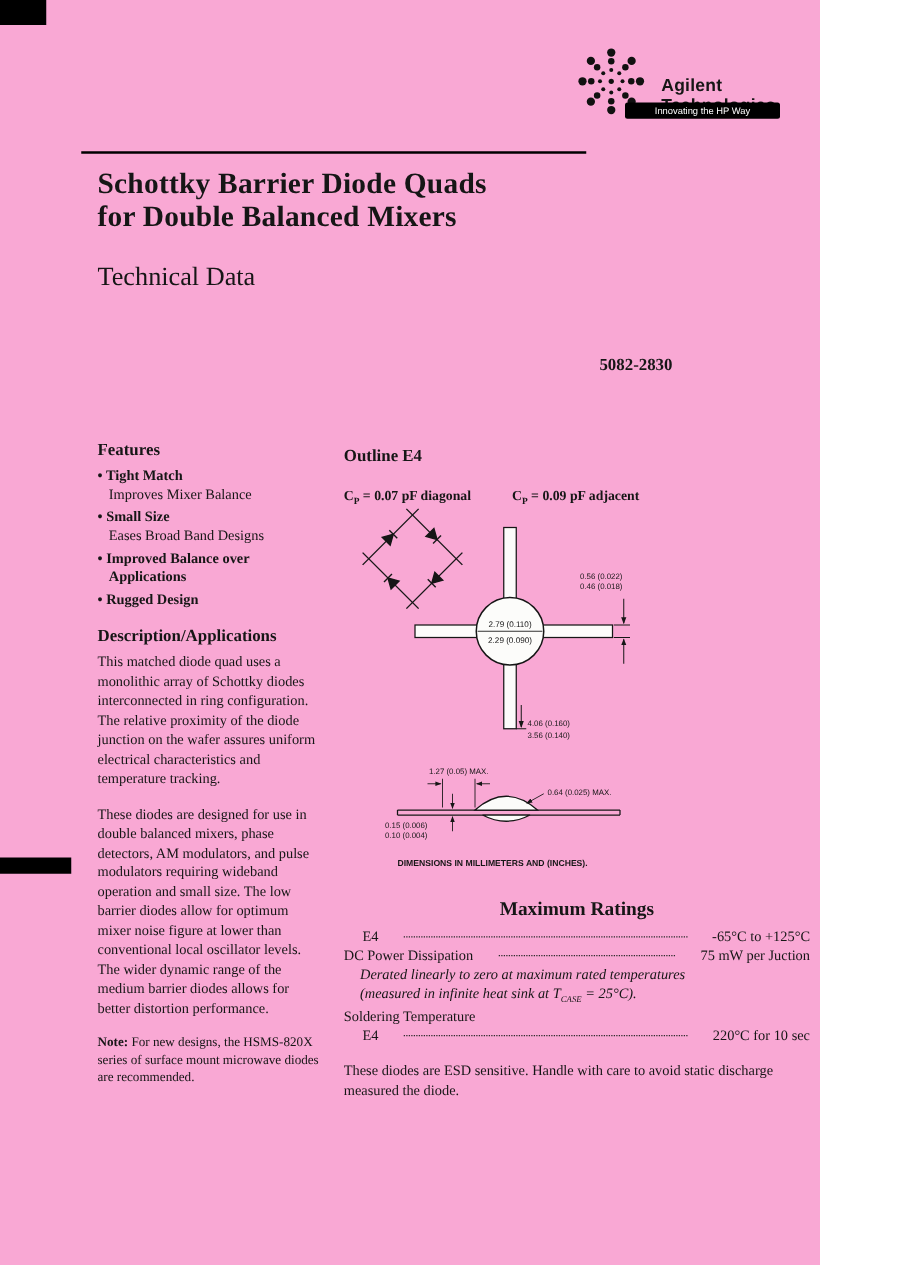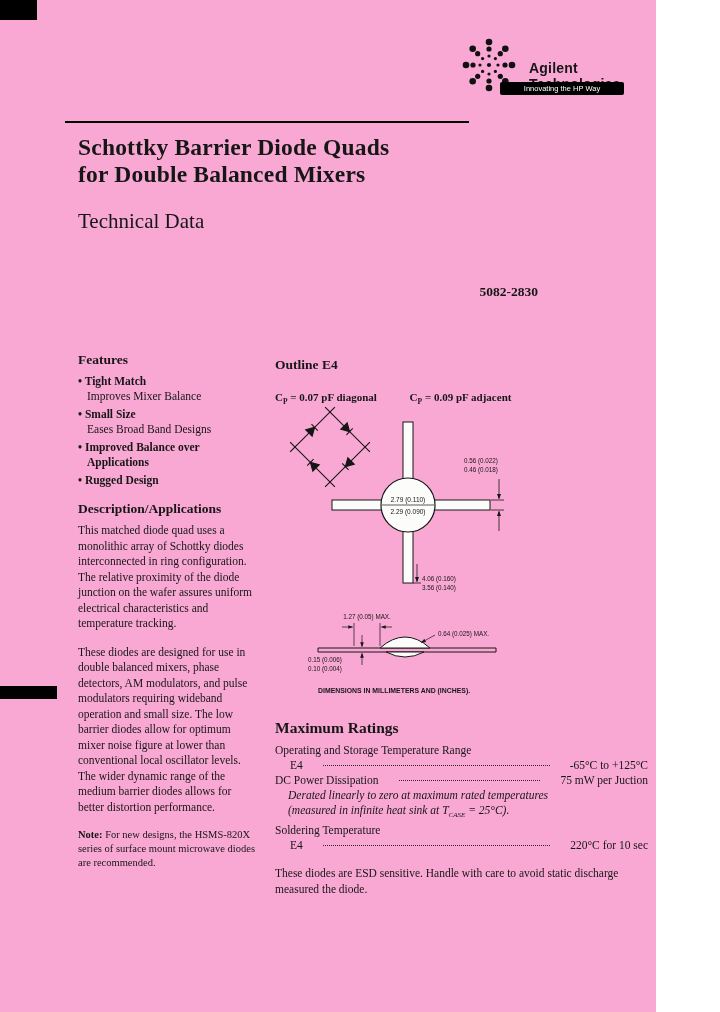--- a/index.html
+++ b/index.html
@@ -44,21 +44,21 @@
 
   .outline-head { position: absolute; left: 275px; top: 357px; font-size: 13.5px; font-weight: 700; }
   .cap-line { position: absolute; left: 275px; top: 391px; font-size: 11px; font-weight: 700; }
   .cap-line .cap1 { margin-right: 30px; }
   .cap-line sub { font-size: 7.5px; }
 
   .outline-svg { position: absolute; left: 268px; top: 405px; }
   .outline-svg text { font-family: "Liberation Sans", sans-serif; fill: #161616; }
 
   .maxr { position: absolute; left: 275px; top: 720px; width: 373px; font-size: 11.5px; line-height: 15px; }
-  .maxr h2 { font-size: 15.5px; font-weight: 700; margin-bottom: 8px; }
+  .maxr h2 { font-size: 15.5px; font-weight: 700; margin-bottom: 8px; text-align: center; }
   .lrow { display: flex; align-items: baseline; gap: 17px; }
   .lrow .lead { flex: 1; border-bottom: 1.6px dotted #2a2a2a; margin: 0 3px; transform: translateY(-3px); }
   .ind { margin-left: 15px; }
   .it { font-style: italic; margin-left: 13px; }
   .it sub { font-size: 7px; font-style: italic; }
   .esd { margin-top: 13px; line-height: 15.5px; }
 </style>
 </head>
 <body>
 
@@ -219,21 +219,20 @@
       <line x1="94" y1="260" x2="94" y2="248.4" marker-end="url(#arw)"></line>
     </g>
     <text x="40" y="257" font-size="6.3">0.15 (0.006)</text>
     <text x="40" y="265.5" font-size="6.3">0.10 (0.004)</text>
 
     <text x="50" y="288" font-size="6.9" font-weight="bold">DIMENSIONS IN MILLIMETERS AND (INCHES).</text>
   </svg>
 
   <div class="maxr">
     <h2>Maximum Ratings</h2>
-    <div>Operating and Storage Temperature Range</div>
     <div class="lrow ind">
       <span>E4</span>
       <span class="lead"></span>
       <span>-65°C to +125°C</span>
     </div>
     <div class="lrow">
       <span>DC Power Dissipation</span>
       <span class="lead"></span>
       <span>75 mW per Juction</span>
     </div>

